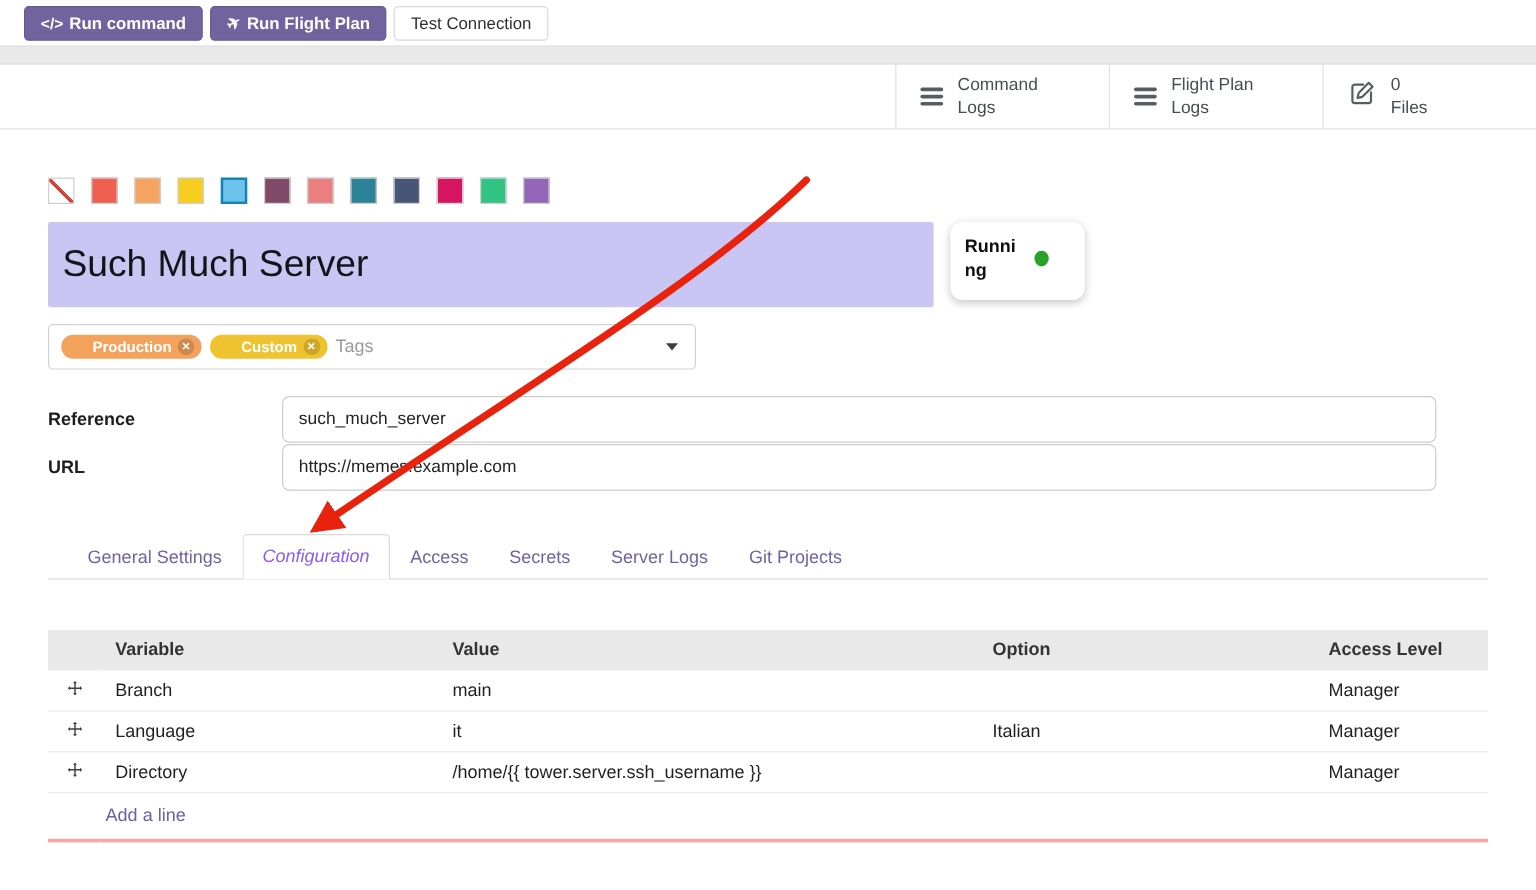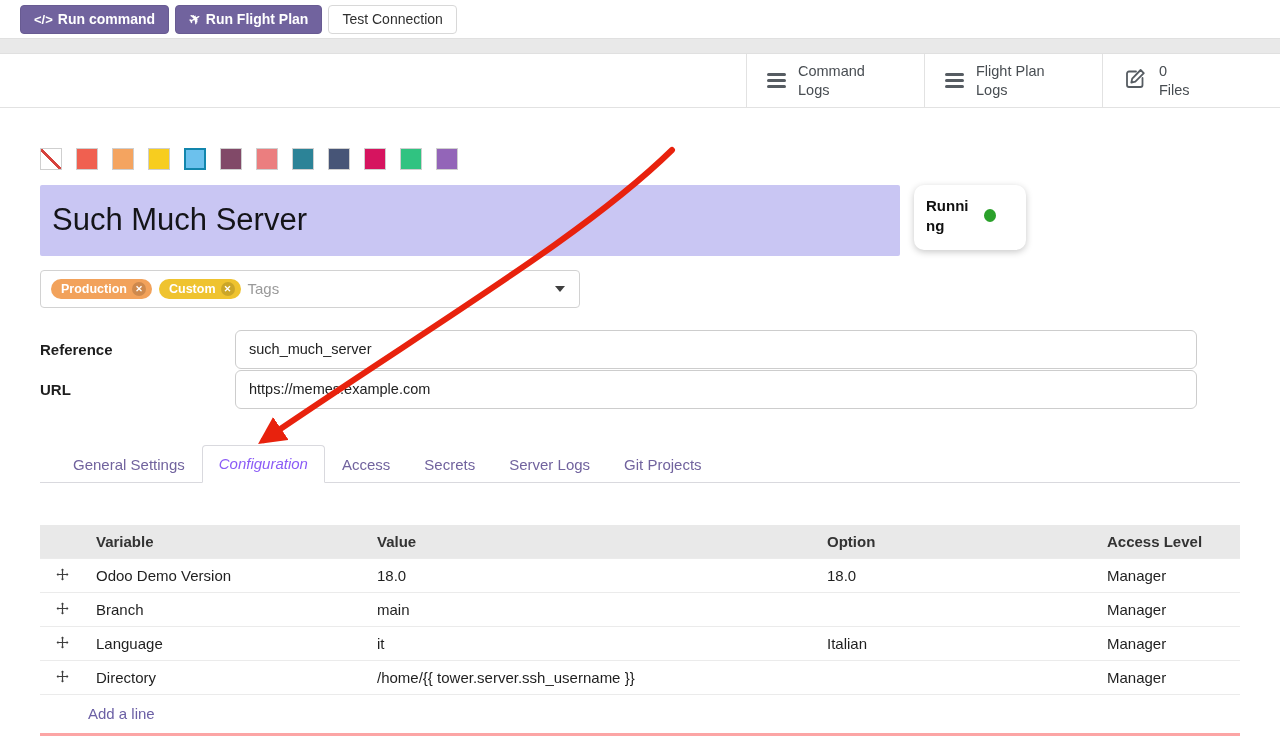--- a/index.html
+++ b/index.html
@@ -30,31 +30,31 @@
   
   .content { padding:0 40px; }
 
   .swatches { margin-top:40px; display:flex; gap:14px; align-items:center; }
   .swatch { width:22px; height:22px; border:1px solid #cfcfcf; cursor:pointer; }
   .swatch.none { background:
       linear-gradient(45deg, transparent 44%, #d6423c 44%, #d6423c 54%, transparent 54%), #fff; }
   .swatch.selected { border:2px solid #1286ad; }
 
   .title-row { margin-top:15px; display:flex; align-items:flex-start; gap:14px; }
-  .title-box { width:860px; background:#c9c6f3; padding:13px 12px; border-radius:2px;
+  .title-box { width:738px; background:#c9c6f3; padding:13px 12px; border-radius:2px;
                font-size:31px; font-weight:500; color:#141418; line-height:1.45; cursor:text; }
   .status-card { width:112px; background:#fff; border-radius:10px; padding:11px 12px 13px;
                  box-shadow:0 2px 7px rgba(0,0,0,.22); display:flex; gap:8px; cursor:pointer; }
   .status-text { width:50px; font-weight:700; font-size:15px; line-height:1.35; color:#111;
                  word-break:break-all; }
   .status-dot { width:12px; height:13px; border-radius:50%; margin-top:13px; flex:none; }
 
   .tags-box { margin-top:14px; width:540px; height:38px; border:1px solid #d2d2d2; border-radius:4px;
               display:flex; align-items:center; gap:7px; padding:0 14px 0 10px; cursor:pointer; }
-  .tag { display:inline-flex; align-items:center; gap:5px; padding:3px 6px 3px 10px; border-radius:11px;
+  .tag { display:inline-flex; align-items:center; gap:5px; padding:3px 6px 3px 26px; border-radius:11px;
          color:#fff; font-size:12.5px; font-weight:700; }
   .tag .x { width:14px; height:14px; border-radius:50%; background:rgba(0,0,0,.15); color:#fff;
             font-size:9px; display:flex; align-items:center; justify-content:center; cursor:pointer; }
   .tags-ph { color:#9a9a9a; font-size:15px; }
   .caret { margin-left:auto; width:0; height:0; border-left:5px solid transparent;
            border-right:5px solid transparent; border-top:6px solid #3f3f3f; }
 
   .form { margin-top:22px; padding-right:43px; }
   .form-row { display:flex; align-items:center; margin-bottom:1px; }
   .form-label { width:195px; font-weight:700; font-size:15px; color:#1e1e1e; }
@@ -212,29 +212,20 @@
           <th>Value</th>
           <th>Option</th>
           <th>Access Level</th>
         </tr>
       </thead>
       <tbody>
         <tr>
           <td class="handle"><svg width="13" height="13" viewBox="0 0 24 24" fill="#3f3f3f">
                 <path d="M12 1 L15.2 4.2 H13.1 V10.9 H19.8 V8.8 L23 12 L19.8 15.2 V13.1 H13.1 V19.8 H15.2 L12 23 L8.8 19.8 H10.9 V13.1 H4.2 V15.2 L1 12 L4.2 8.8 V10.9 H10.9 V4.2 H8.8 Z"></path>
               </svg></td>
-          <td>Odoo Demo Version</td>
-          <td>18.0</td>
-          <td>18.0</td>
-          <td>Manager</td>
-        </tr>
-        <tr>
-          <td class="handle"><svg width="13" height="13" viewBox="0 0 24 24" fill="#3f3f3f">
-                <path d="M12 1 L15.2 4.2 H13.1 V10.9 H19.8 V8.8 L23 12 L19.8 15.2 V13.1 H13.1 V19.8 H15.2 L12 23 L8.8 19.8 H10.9 V13.1 H4.2 V15.2 L1 12 L4.2 8.8 V10.9 H10.9 V4.2 H8.8 Z"></path>
-              </svg></td>
           <td>Branch</td>
           <td>main</td>
           <td></td>
           <td>Manager</td>
         </tr>
         <tr>
           <td class="handle"><svg width="13" height="13" viewBox="0 0 24 24" fill="#3f3f3f">
                 <path d="M12 1 L15.2 4.2 H13.1 V10.9 H19.8 V8.8 L23 12 L19.8 15.2 V13.1 H13.1 V19.8 H15.2 L12 23 L8.8 19.8 H10.9 V13.1 H4.2 V15.2 L1 12 L4.2 8.8 V10.9 H10.9 V4.2 H8.8 Z"></path>
               </svg></td>
           <td>Language</td>

